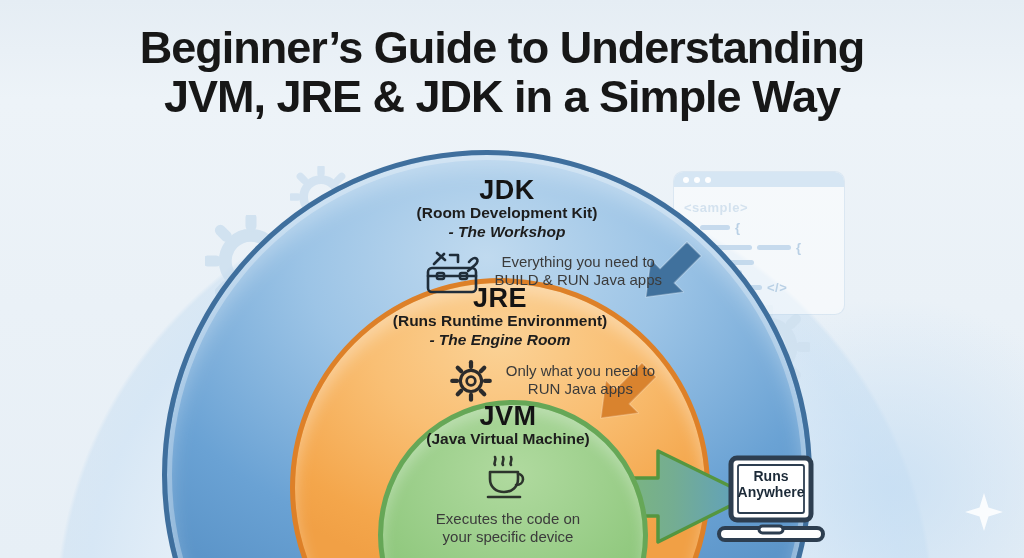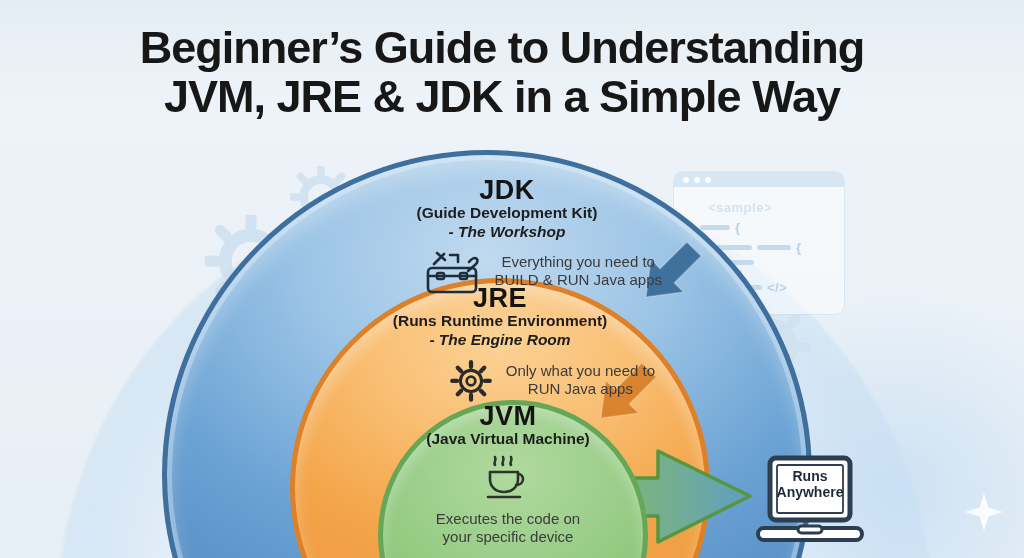--- a/index.html
+++ b/index.html
@@ -67,21 +67,21 @@
   .lbl-abbr{font-size:27px;font-weight:bold;letter-spacing:.5px;line-height:1.05;}
   .lbl-full{font-size:15.5px;font-weight:bold;line-height:1.18;color:#1d1d1d;}
   .lbl-nick{font-size:15.5px;font-weight:bold;line-height:1.18;color:#1d1d1d;font-style:italic;}
   .lbl-desc{font-size:15px;color:#3b3b3b;line-height:1.22;text-align:center;}
   .desc-row{display:flex;align-items:center;justify-content:flex-end;gap:10px;margin-top:5px;}
   .jdk-label{left:352px;top:176px;width:310px;}
   .jre-label{left:345px;top:284px;width:310px;}
   .jvm-label{left:373px;top:402px;width:270px;}
   .cup-wrap{margin:4px auto 3px;}
   
-  .laptop{position:absolute;left:754px;top:454px;width:112px;height:96px;z-index:9;}
+  .laptop{position:absolute;left:715px;top:454px;width:112px;height:96px;z-index:9;}
   .laptop-text{
     position:absolute;left:18px;top:14px;width:76px;text-align:center;z-index:10;
     font-size:14px;font-weight:bold;color:#1c2a38;line-height:1.15;
   }
 </style>
 </head>
 <body>
 
 <div class="canvas">
 
@@ -175,21 +175,21 @@
     </div>
   </div>
 
   <div class="code-window" style="left:674px;top:172px;width:170px;height:142px;">
     <div class="cw-bar">
       <span class="cw-dot"></span>
         <span class="cw-dot"></span>
         <span class="cw-dot"></span>
     </div>
     <div class="cw-body">
-      <div class="cw-line" style="margin-left:24px;">
+      <div class="cw-line" style="margin-left:0;">
           <span class="cw-tag" style="opacity:.55;">&lt;sample&gt;</span>
         </div>
       <div class="cw-line" style="margin-left:16px;">
           <span class="dash" style="width:30px;"></span>
           <span class="cw-tag">{</span>
         </div>
       <div class="cw-line" style="margin-left:24px;">
           <span class="dash" style="width:44px;"></span>
           <span class="dash" style="width:34px;"></span>
           <span class="cw-tag">{</span>
@@ -236,21 +236,21 @@
     <polygon points="8,40 86,40 86,13 178,58 86,104 86,78 8,78" fill="url(#greenArrowGrad)" stroke="#55963f" stroke-width="3.5" stroke-linejoin="round"></polygon>
   </svg>
 
   <div class="title">
     <div class="t1">Beginner’s Guide to Understanding</div>
     <div class="t2">JVM, JRE &amp; JDK in a Simple Way</div>
   </div>
 
   <div class="layer-label jdk-label">
     <div class="lbl-abbr">JDK</div>
-    <div class="lbl-full">(Guide Development Kit)</div>
+    <div class="lbl-full">(Room Development Kit)</div>
     <div class="lbl-nick">- The Workshop</div>
     <div class="desc-row">
       <svg width="62" height="50" viewBox="0 0 62 50">
         <g fill="none" stroke="#1f2d3a" stroke-width="2.6" stroke-linecap="round" stroke-linejoin="round">
           <path d="M12 18 L22 8 M15 7 L23 14"></path>
           <path d="M47 16 c6 -8 12 -2 6 3 l-7 6"></path>
           <path d="M28 9 h8 v7"></path>
           <rect x="6" y="22" width="48" height="24" rx="4"></rect>
           <path d="M6 30 h48"></path>
           <rect x="15" y="27" width="7" height="6" rx="1.5"></rect>

